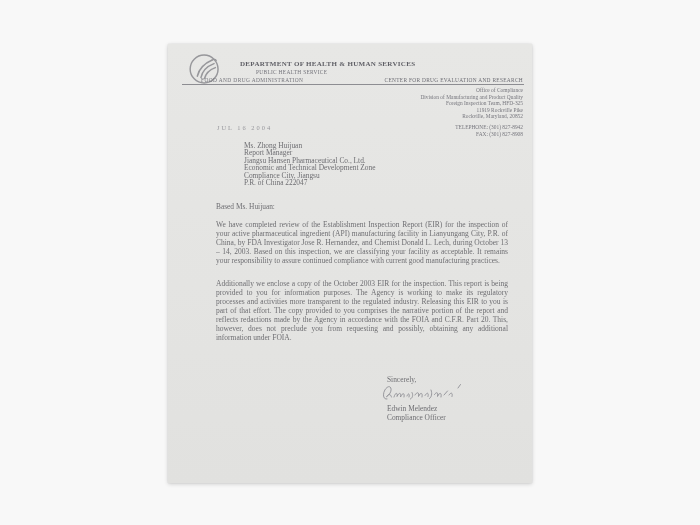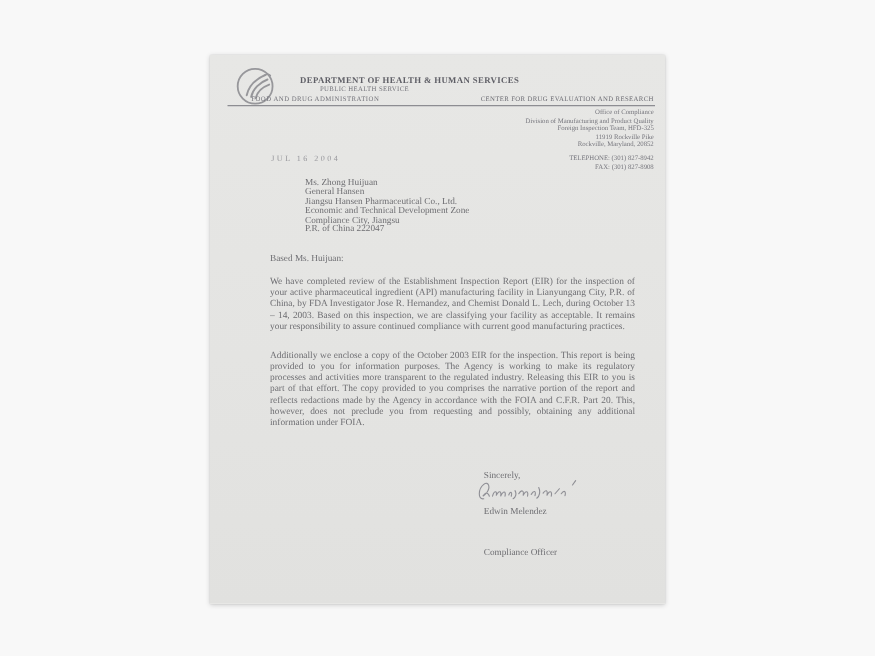--- a/index.html
+++ b/index.html
@@ -166,21 +166,20 @@
     font-size: 7.4px;
     white-space: nowrap;
     text-align: center;
   }
   .sig-title {
     position: absolute;
     left: 219px;
     top: 369px;
     font-size: 7.4px;
     white-space: nowrap;
-    margin-top: 24px;
   }
 </style>
 </head>
 <body>
 
 <div class="stage">
   <div class="paper">
     <div class="scan">
 
       <svg class="logo" viewBox="0 0 40 40">
@@ -207,21 +206,21 @@
 
       <div class="phone-block">
         <div>TELEPHONE: (301) 827-8942</div>
         <div>FAX: (301) 827-8908</div>
       </div>
 
       <div class="date-stamp">JUL 16 2004</div>
 
       <div class="recipient">
         <div>Ms. Zhong Huijuan</div>
-        <div>General Hansen</div>
+        <div>Report Manager</div>
         <div>Jiangsu Hansen Pharmaceutical Co., Ltd.</div>
         <div>Economic and Technical Development Zone</div>
         <div>Compliance City, Jiangsu</div>
         <div>P.R. of China 222047</div>
       </div>
 
       <div class="salutation">Based Ms. Huijuan:</div>
 
       <p class="para p1">We have completed review of the Establishment Inspection Report (EIR) for the inspection of your active pharmaceutical ingredient (API) manufacturing facility in Lianyungang City, P.R. of China, by FDA Investigator Jose R. Hernandez, and Chemist Donald L. Lech, during October 13 – 14, 2003.  Based on this inspection, we are classifying your facility as acceptable.  It remains your responsibility to assure continued compliance with current good manufacturing practices.</p>
       <p class="para p2">Additionally we enclose a copy of the October 2003 EIR for the inspection. This report is being provided to you for information purposes.  The Agency is working to make its regulatory processes and activities more transparent to the regulated industry.  Releasing this EIR to you is part of that effort.  The copy provided to you comprises the narrative portion of the report and reflects redactions made by the Agency in accordance with the FOIA and C.F.R. Part 20.  This, however, does not preclude you from requesting and possibly, obtaining any additional information under FOIA.</p>

